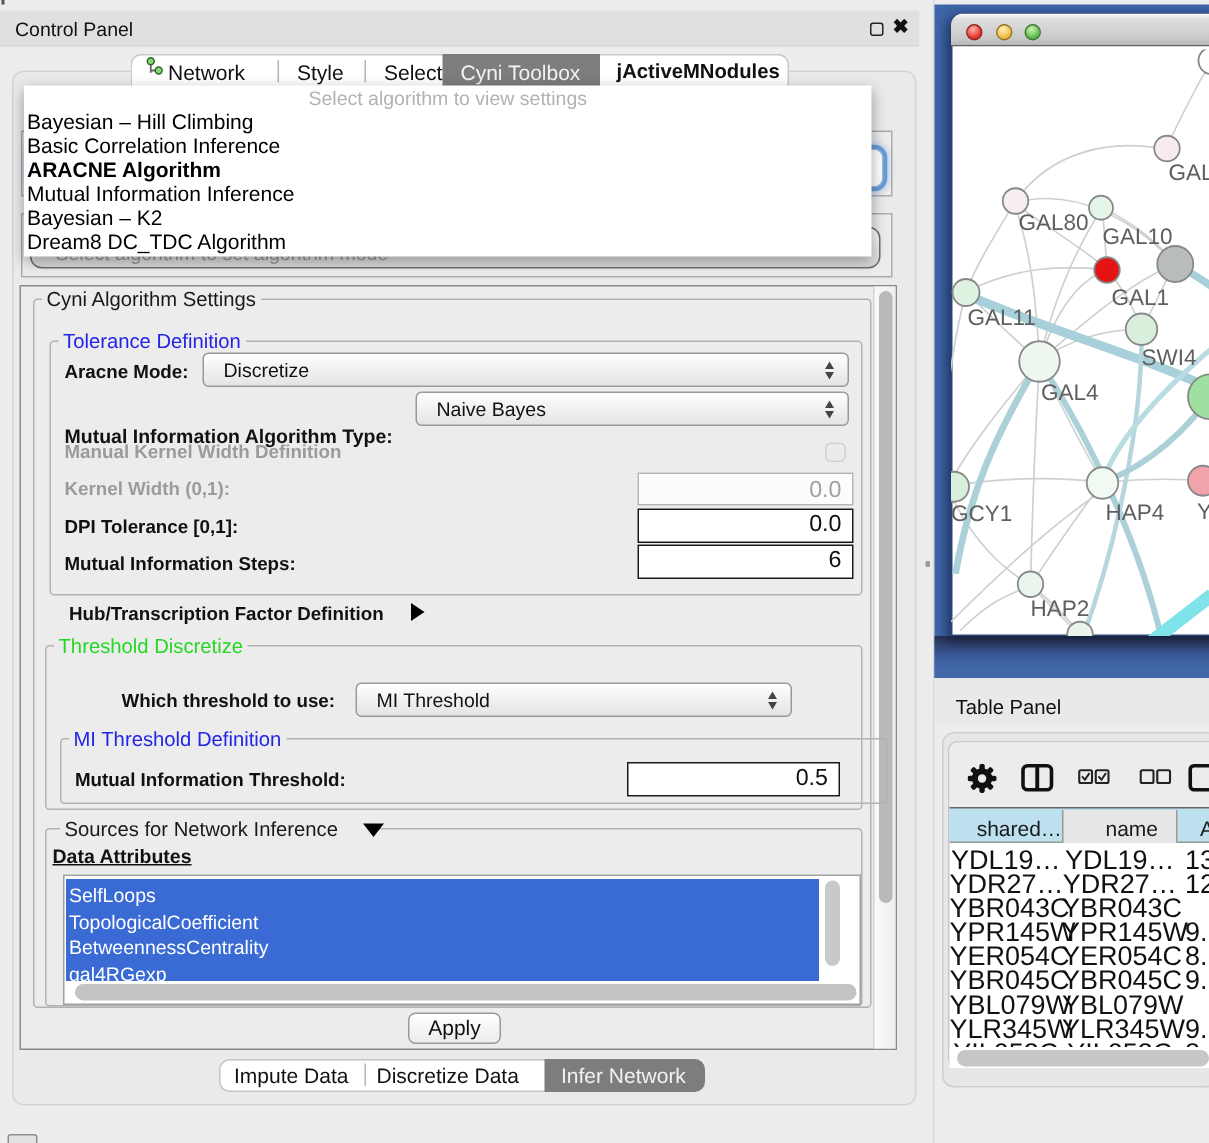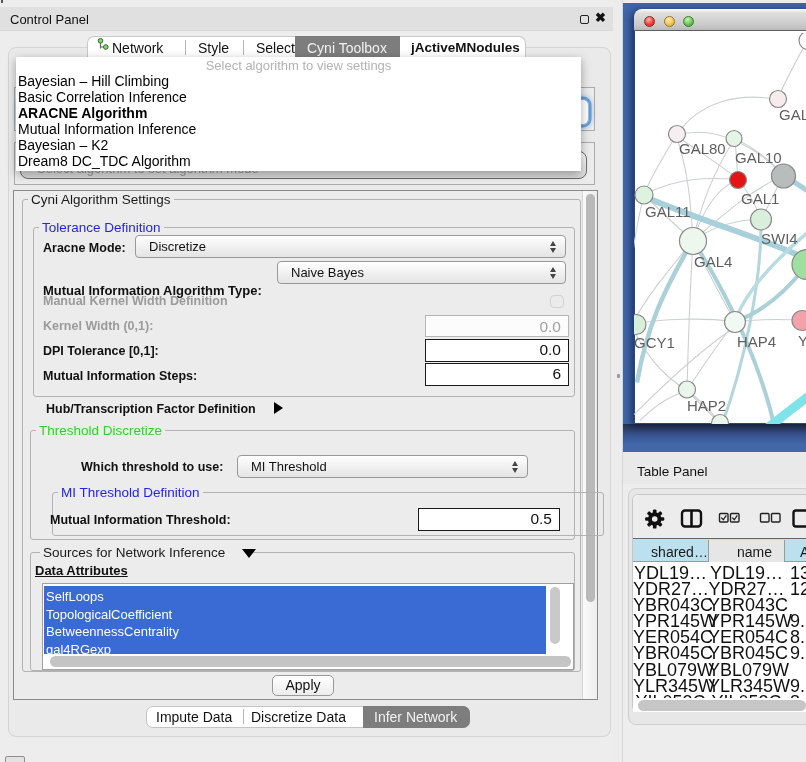--- a/index.html
+++ b/index.html
@@ -92,21 +92,21 @@
 <div class="grp" style="left:30px;top:430px;width:545px;height:110px;">
     <span style="color:#26d826;">Threshold Discretize</span>
   </div>
 
 <div class="lbl" style="position:absolute;left:81px;top:460px;">Which threshold to use:</div>
 <div class="combo" style="left:237px;top:455px;width:291px;height:23px;">
     <span class="tx">MI Threshold</span>
     <span class="ar"></span>
   </div>
 
-<div class="grp" style="left:52px;top:492px;width:552px;height:44px;">
+<div class="grp" style="left:40px;top:492px;width:552px;height:44px;">
     <span style="color:#2424e8;">MI Threshold Definition</span>
   </div>
 <div class="lbl" style="position:absolute;left:50px;top:513px;">Mutual Information Threshold:</div>
 <div class="fld" style="left:418px;top:508px;width:142px;height:23px;">0.5</div>
 
 <div class="grp" style="left:30px;top:552px;width:545px;height:119px;">
     <span style="color:#1a1a1a;padding-right:24px;left:9px;">Sources for Network Inference</span>
   </div>
 <div class="abs" style="left:242px;top:549px;width:0;height:0;border-left:7px solid transparent;border-right:7px solid transparent;border-top:9px solid #000;z-index:3;"></div>
 <div class="lbl" style="position:absolute;left:35px;top:563px;font-size:13px;text-decoration:underline;">Data Attributes</div>

